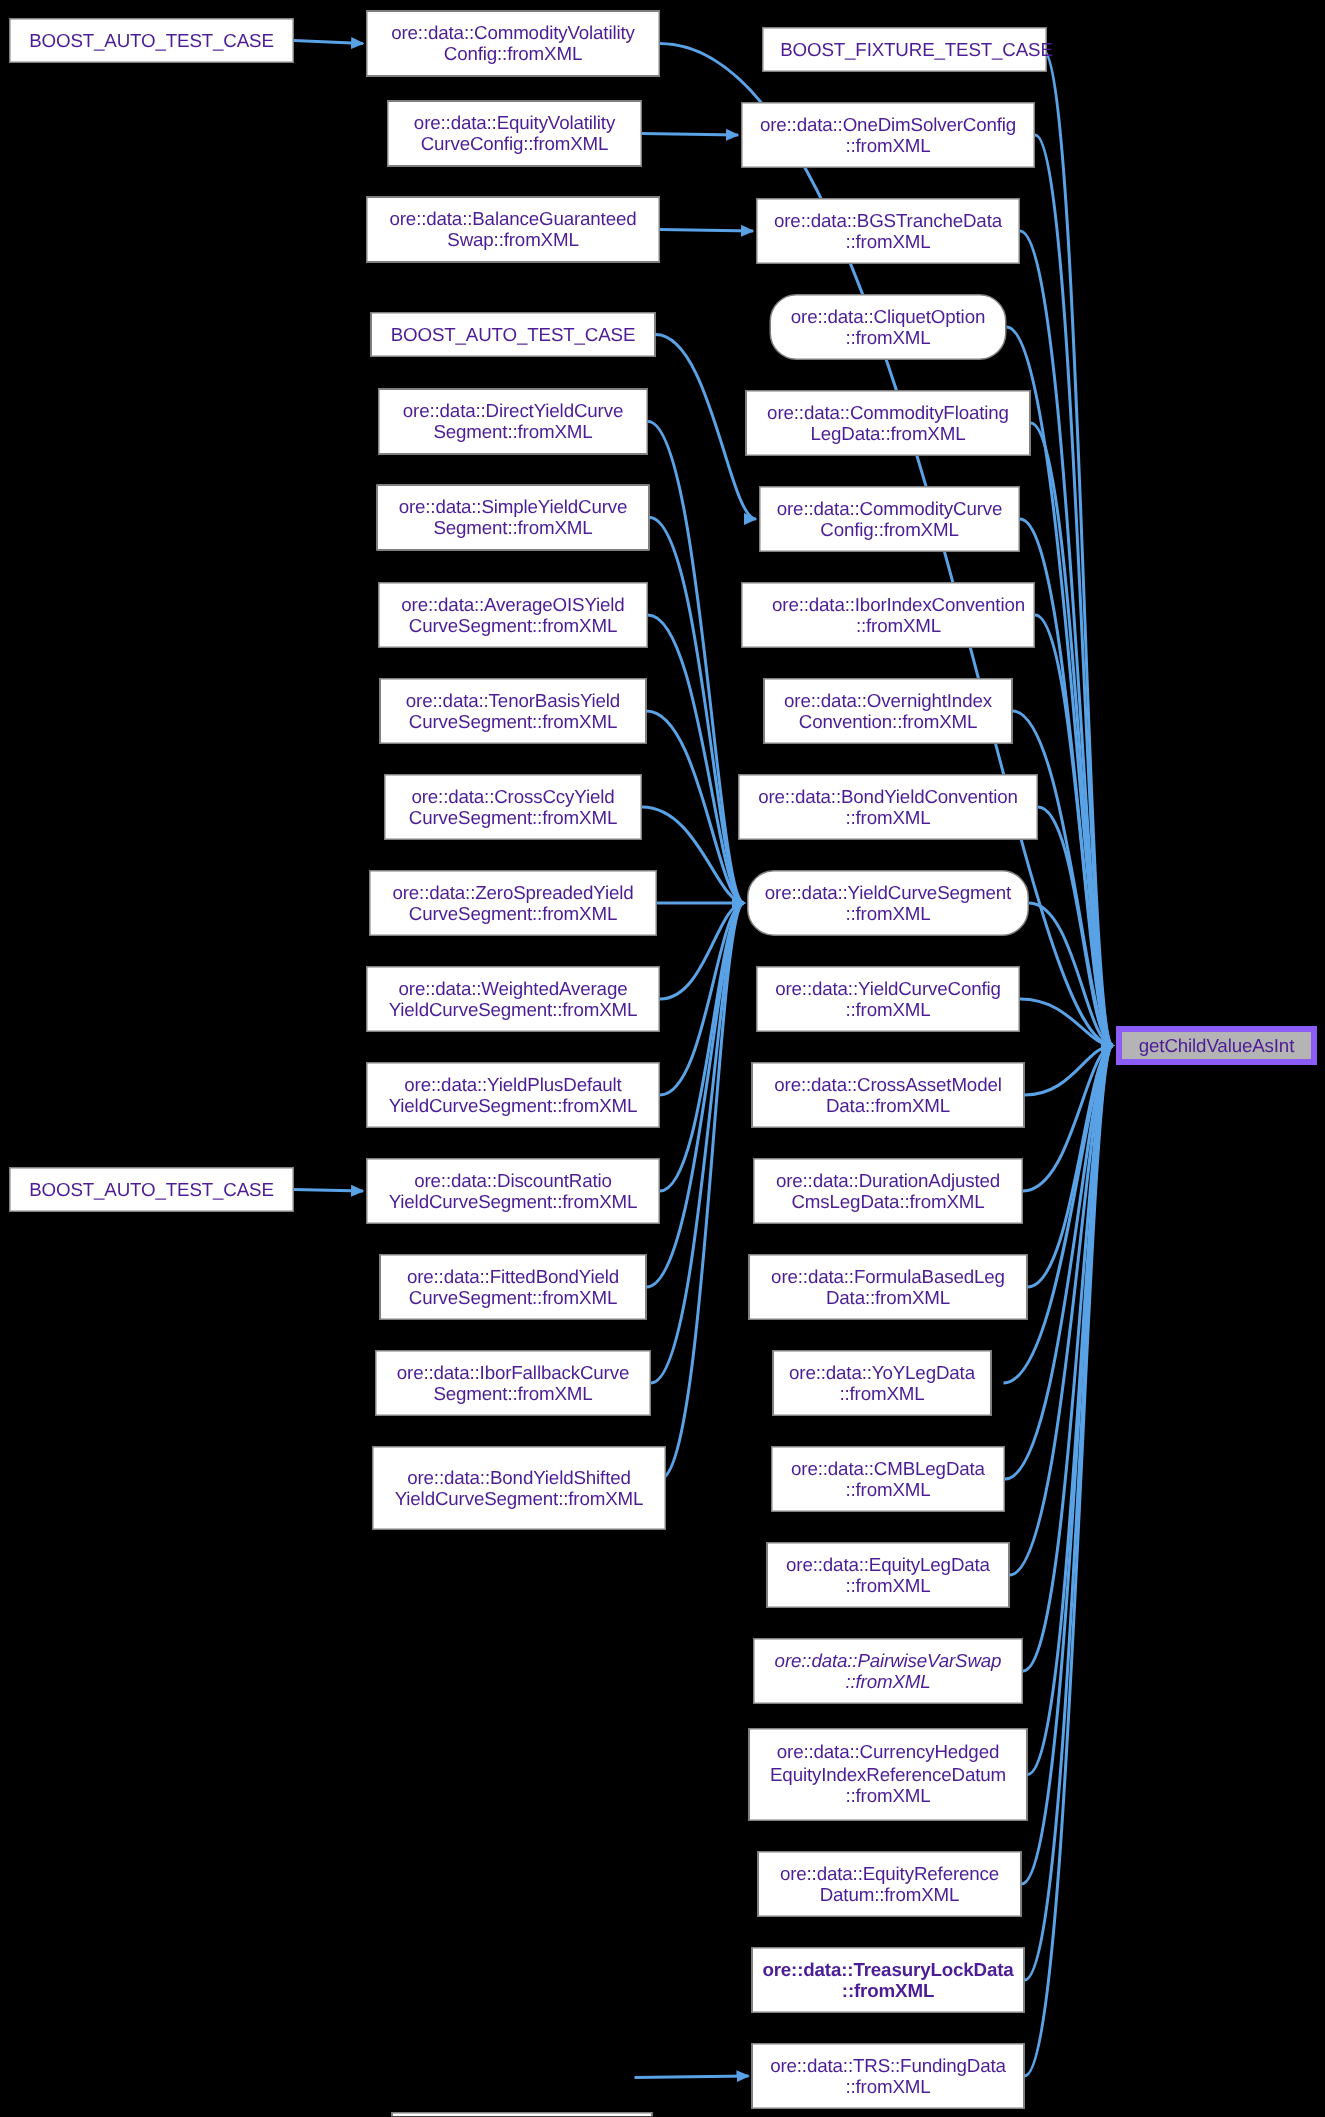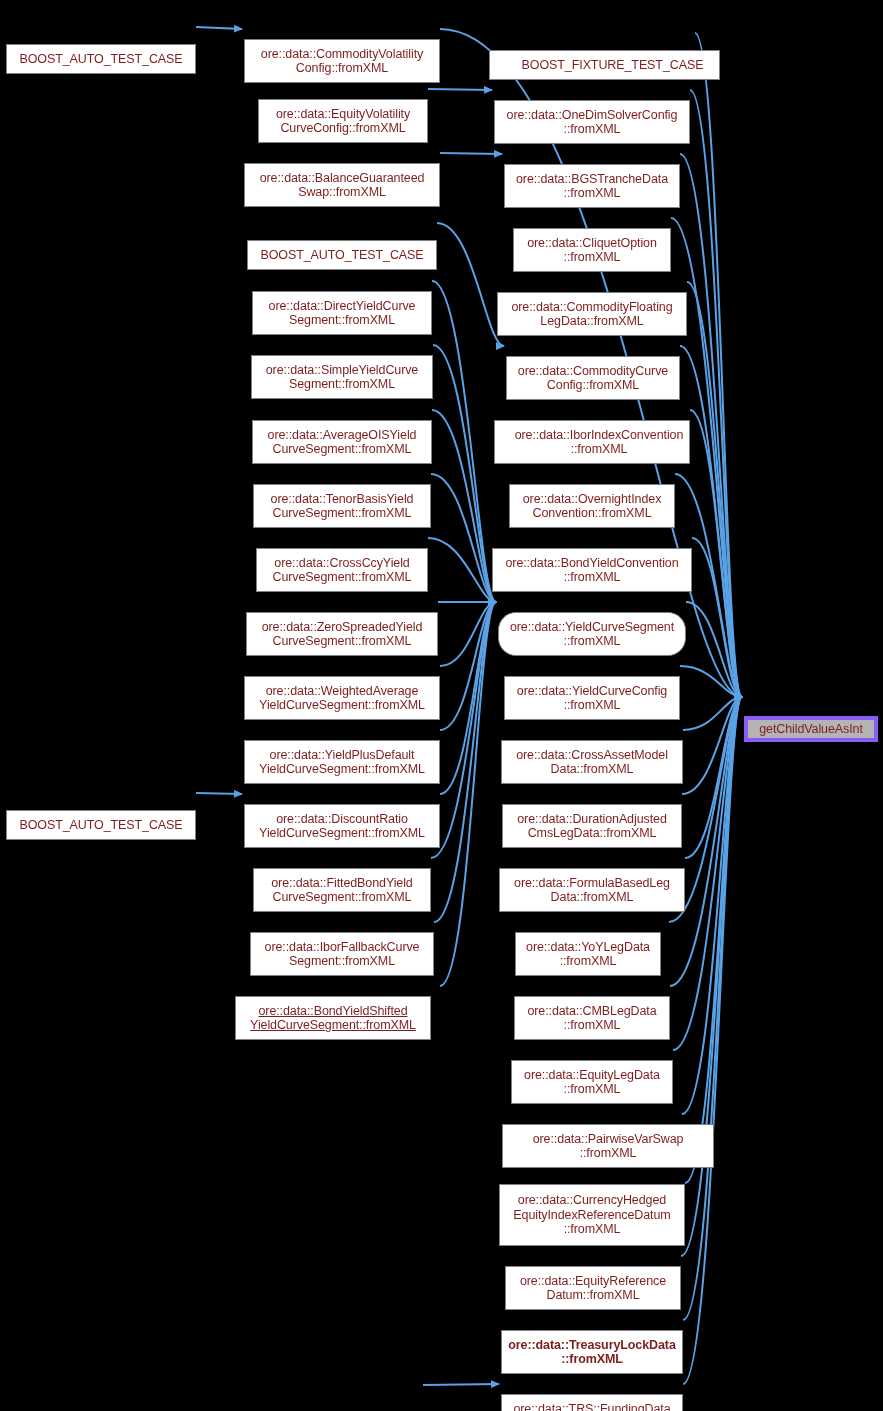--- a/index.html
+++ b/index.html
@@ -13,32 +13,31 @@
   }
   svg.edges{
     position:absolute;left:0;top:0;width:883px;height:1411px;
     pointer-events:none;
   }
   .node{
     position:absolute;
     box-sizing:border-box;
     background:#ffffff;
     border:1px solid #808080;
-    color:#7f1d1d;
+    color:#4c1d95;
     display:flex;
     align-items:center;
     justify-content:center;
     text-align:center;
     font-size:12.5px;
     line-height:14.5px;
     letter-spacing:-0.1px;
     white-space:pre-line;
     padding:0 2px;
     cursor:pointer;
-    margin-top:32px;
   }
   .node.target{
     background:#b4b4b4;
     border:4px solid #8b5cf6;
   }
 </style>
 </head>
 <body>
 
 <div id="canvas">
@@ -115,29 +114,29 @@
 YieldCurveSegment::fromXML</span></div>
       <div class="node" style="left: 244px; top: 708px; width: 196px; height: 44px;"><span>ore::data::YieldPlusDefault
 YieldCurveSegment::fromXML</span></div>
       <div class="node" style="left: 6px; top: 778px; width: 190px; height: 30px;"><span>BOOST_AUTO_TEST_CASE</span></div>
       <div class="node" style="left: 244px; top: 772px; width: 196px; height: 44px;"><span>ore::data::DiscountRatio
 YieldCurveSegment::fromXML</span></div>
       <div class="node" style="left: 253px; top: 836px; width: 178px; height: 44px;"><span>ore::data::FittedBondYield
 CurveSegment::fromXML</span></div>
       <div class="node" style="left: 250px; top: 900px; width: 184px; height: 44px;"><span>ore::data::IborFallbackCurve
 Segment::fromXML</span></div>
-      <div class="node" style="left: 235px; top: 964px; width: 196px; height: 44px; text-decoration: underline;"><span>ore::data::BondYieldShifted
+      <div class="node" style="left: 248px; top: 964px; width: 196px; height: 56px;"><span>ore::data::BondYieldShifted
 YieldCurveSegment::fromXML</span></div>
       <div class="node" style="left: 261px; top: 1408px; width: 174px; height: 30px;"><span>ore::data::TRS::fromXML</span></div>
-      <div class="node" style="left: 489px; top: 18px; width: 231px; height: 30px; padding-left: 18px;"><span>BOOST_FIXTURE_TEST_CASE</span></div>
+      <div class="node" style="left: 508px; top: 18px; width: 190px; height: 30px; padding-left: 18px;"><span>BOOST_FIXTURE_TEST_CASE</span></div>
       <div class="node" style="left: 494px; top: 68px; width: 196px; height: 44px;"><span>ore::data::OneDimSolverConfig
 ::fromXML</span></div>
       <div class="node" style="left: 504px; top: 132px; width: 176px; height: 44px;"><span>ore::data::BGSTrancheData
 ::fromXML</span></div>
-      <div class="node" style="left: 513px; top: 196px; width: 158px; height: 44px;"><span>ore::data::CliquetOption
+      <div class="node" style="left: 513px; top: 196px; width: 158px; height: 44px; border-radius: 18px;"><span>ore::data::CliquetOption
 ::fromXML</span></div>
       <div class="node" style="left: 497px; top: 260px; width: 190px; height: 44px;"><span>ore::data::CommodityFloating
 LegData::fromXML</span></div>
       <div class="node" style="left: 506px; top: 324px; width: 174px; height: 44px;"><span>ore::data::CommodityCurve
 Config::fromXML</span></div>
       <div class="node" style="left: 494px; top: 388px; width: 196px; height: 44px; padding-left: 16px;"><span>ore::data::IborIndexConvention
 ::fromXML</span></div>
       <div class="node" style="left: 509px; top: 452px; width: 166px; height: 44px;"><span>ore::data::OvernightIndex
 Convention::fromXML</span></div>
       <div class="node" style="left: 492px; top: 516px; width: 200px; height: 44px;"><span>ore::data::BondYieldConvention
@@ -151,21 +150,21 @@
       <div class="node" style="left: 502px; top: 772px; width: 180px; height: 44px;"><span>ore::data::DurationAdjusted
 CmsLegData::fromXML</span></div>
       <div class="node" style="left: 499px; top: 836px; width: 186px; height: 44px;"><span>ore::data::FormulaBasedLeg
 Data::fromXML</span></div>
       <div class="node" style="left: 515px; top: 900px; width: 146px; height: 44px;"><span>ore::data::YoYLegData
 ::fromXML</span></div>
       <div class="node" style="left: 514px; top: 964px; width: 156px; height: 44px;"><span>ore::data::CMBLegData
 ::fromXML</span></div>
       <div class="node" style="left: 511px; top: 1028px; width: 162px; height: 44px;"><span>ore::data::EquityLegData
 ::fromXML</span></div>
-      <div class="node" style="left: 502px; top: 1092px; width: 212px; height: 44px;"><span>ore::data::PairwiseVarSwap
+      <div class="node" style="left: 502px; top: 1092px; width: 180px; height: 44px; font-style: italic;"><span>ore::data::PairwiseVarSwap
 ::fromXML</span></div>
       <div class="node" style="left: 499px; top: 1152px; width: 186px; height: 62px;"><span>ore::data::CurrencyHedged
 EquityIndexReferenceDatum
 ::fromXML</span></div>
       <div class="node" style="left: 505px; top: 1234px; width: 176px; height: 44px;"><span>ore::data::EquityReference
 Datum::fromXML</span></div>
       <div class="node" style="left: 501px; top: 1298px; width: 182px; height: 44px; font-weight: bold;"><span>ore::data::TreasuryLockData
 ::fromXML</span></div>
       <div class="node" style="left: 501px; top: 1362px; width: 182px; height: 44px; align-items: center;"><span>ore::data::TRS::FundingData
 ::fromXML</span></div>

